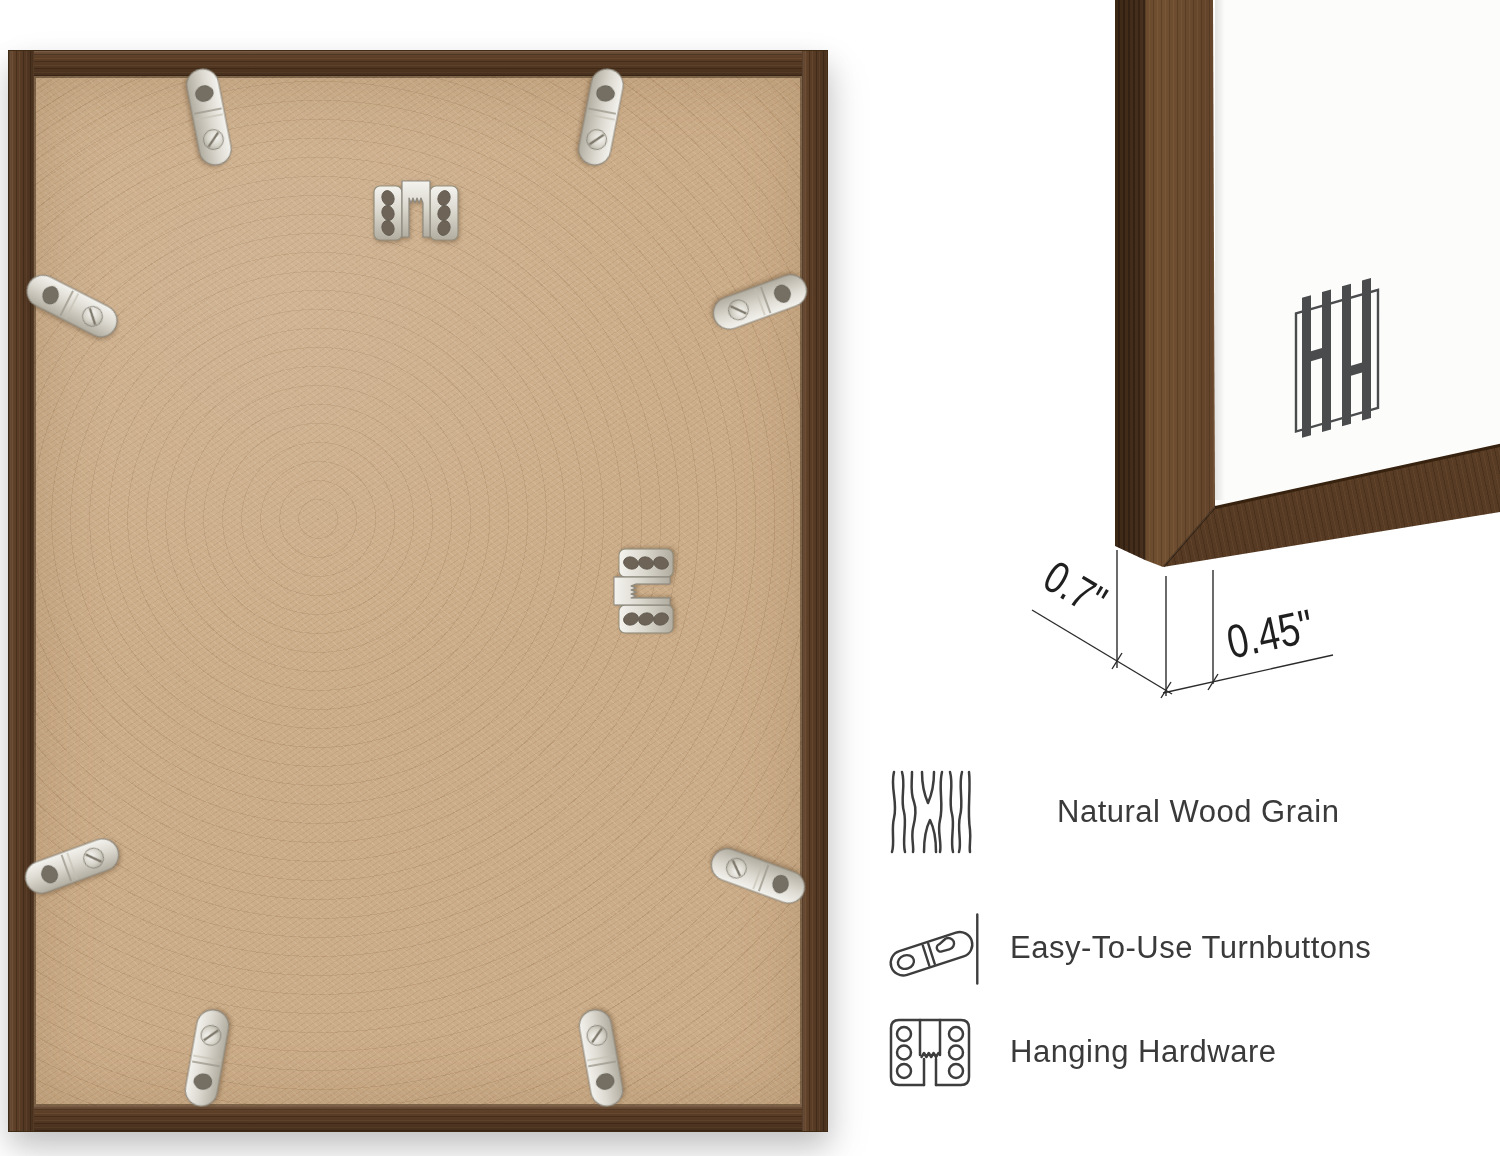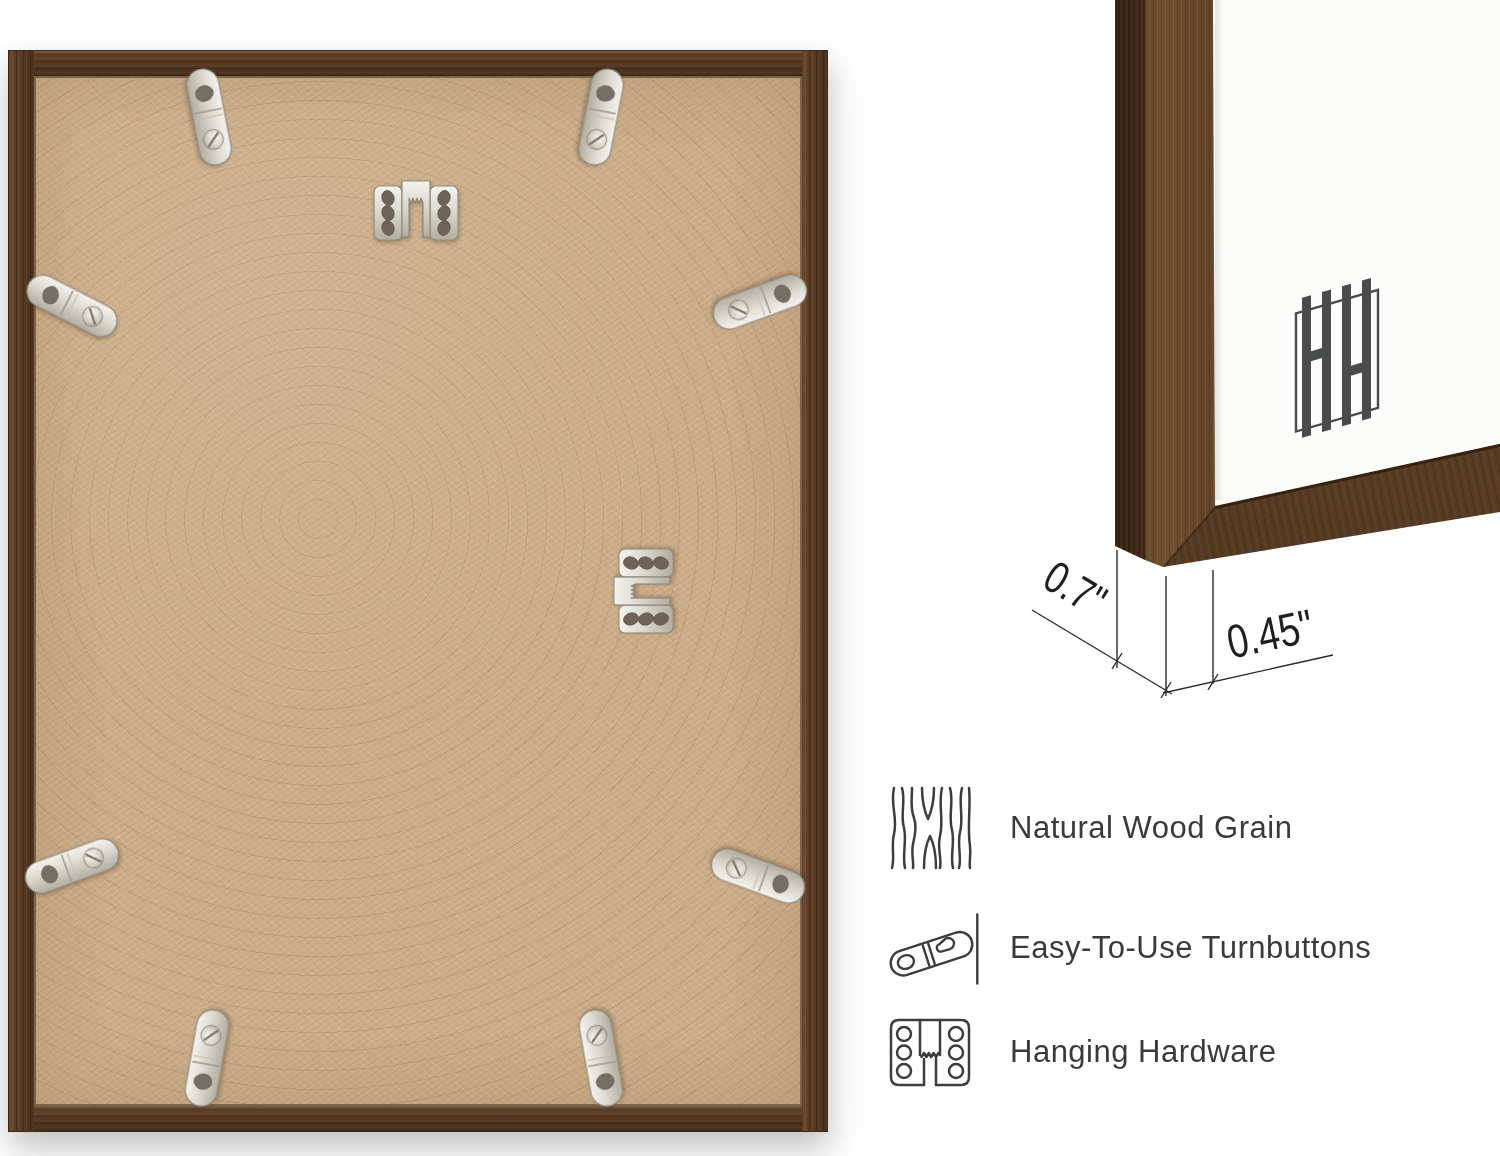--- a/index.html
+++ b/index.html
@@ -70,21 +70,21 @@
   
   .dim-svg{left:1000px;top:430px;}
   .dim-label{color:#1f1f1f;text-align:center;font-weight:400;}
   .dim-07{left:1012px;top:563px;width:126px;font-size:45px;transform:rotate(31deg) scaleX(.8);}
   .dim-045{left:1190px;top:606px;width:160px;font-size:47px;transform:rotate(-12deg) scaleX(.8);}
 
   
   .feature-row{left:888px;width:612px;height:92px;display:flex;align-items:center;}
   .feature-row .icon-box{width:96px;flex:0 0 96px;display:flex;justify-content:flex-start;}
   .feature-label{margin-left:26px;font-size:31px;letter-spacing:.5px;color:#3a3a3a;}
-  .fr1{top:782px;}
+  .fr1{top:766px;gap:47px;}
   .fr2{top:902px;}
   .fr3{top:1006px;}
   .ln{stroke:#3d3d3d;stroke-width:2.5;fill:none;stroke-linecap:round;stroke-linejoin:round;}
 </style>
 </head>
 <body>
 
 <div id="stage">
 
   <svg width="0" height="0" style="position:absolute" aria-hidden="true">

